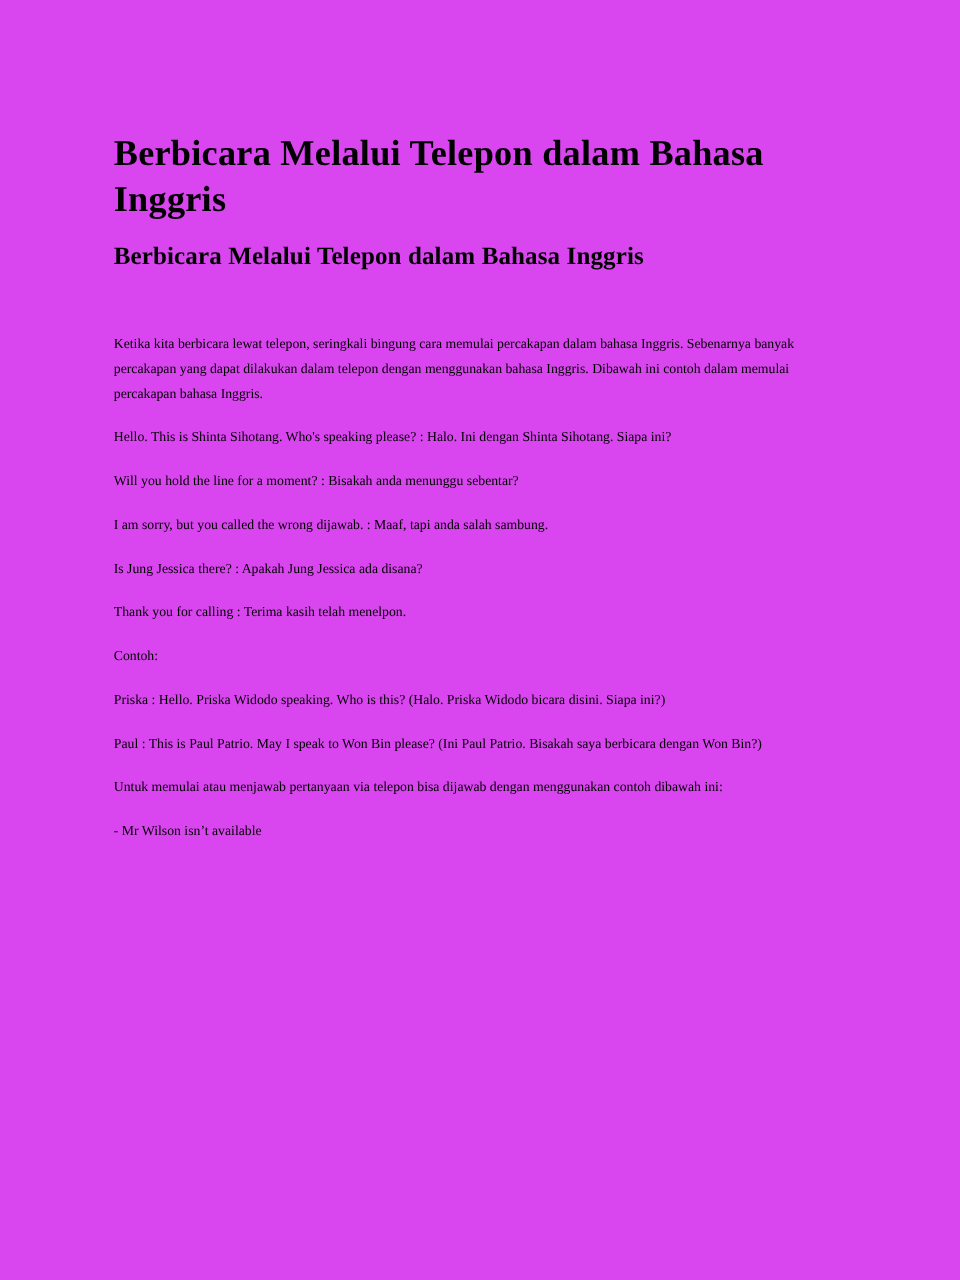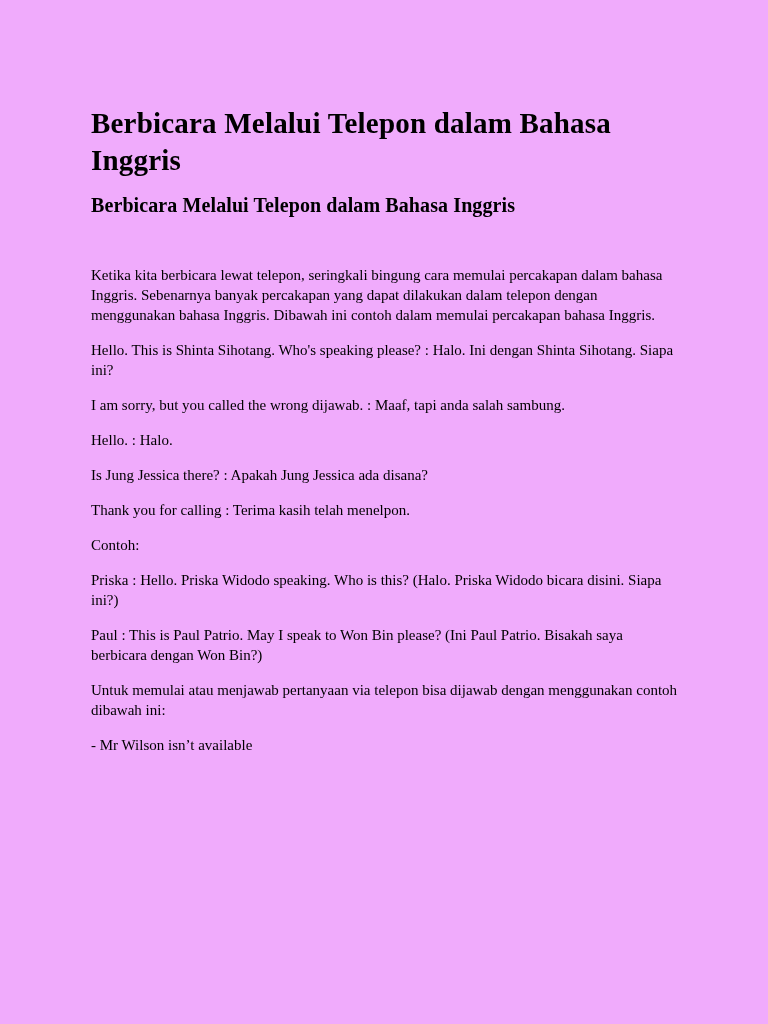--- a/index.html
+++ b/index.html
@@ -4,21 +4,21 @@
 <style>
   html, body {
     margin: 0;
     padding: 0;
     background: #ffffff;
   }
   .page {
     position: relative;
     width: 768px;
     height: 1024px;
-    background: #f0abfc;
+    background: #d946ef;
     overflow: hidden;
   }
   .content {
     position: absolute;
     left: 91px;
     top: 105px;
     width: 587px;
     color: #000000;
     font-family: "Liberation Serif", "DejaVu Serif", serif;
     -webkit-font-smoothing: antialiased;
@@ -31,36 +31,36 @@
     letter-spacing: 0.2px;
   }
   .doc-subtitle {
     font-size: 20px;
     line-height: 25px;
     font-weight: bold;
     margin: 0 0 47px 0;
     letter-spacing: 0.1px;
   }
   .doc-paragraph {
-    font-size: 15px;
+    font-size: 11px;
     line-height: 20px;
     margin: 0 0 15px 0;
   }
 </style>
 </head>
 <body>
 
 <div class="page">
   <div class="content">
     <h1 class="doc-title">Berbicara Melalui Telepon dalam Bahasa Inggris</h1>
     <h2 class="doc-subtitle">Berbicara Melalui Telepon dalam Bahasa Inggris</h2>
     <p class="doc-paragraph">Ketika kita berbicara lewat telepon, seringkali bingung cara memulai percakapan dalam bahasa Inggris. Sebenarnya banyak percakapan yang dapat dilakukan dalam telepon dengan menggunakan bahasa Inggris. Dibawah ini contoh dalam memulai percakapan bahasa Inggris.</p>
     <p class="doc-paragraph">Hello. This is Shinta Sihotang. Who's speaking please? : Halo. Ini dengan Shinta Sihotang. Siapa ini?</p>
+    <p class="doc-paragraph">Will you hold the line for a moment? : Bisakah anda menunggu sebentar?</p>
     <p class="doc-paragraph">I am sorry, but you called the wrong dijawab. : Maaf, tapi anda salah sambung.</p>
-    <p class="doc-paragraph">Hello. : Halo.</p>
     <p class="doc-paragraph">Is Jung Jessica there? : Apakah Jung Jessica ada disana?</p>
     <p class="doc-paragraph">Thank you for calling : Terima kasih telah menelpon.</p>
     <p class="doc-paragraph">Contoh:</p>
     <p class="doc-paragraph">Priska : Hello. Priska Widodo speaking. Who is this? (Halo. Priska Widodo bicara disini. Siapa ini?)</p>
     <p class="doc-paragraph">Paul : This is Paul Patrio. May I speak to Won Bin please? (Ini Paul Patrio. Bisakah saya berbicara dengan Won Bin?)</p>
     <p class="doc-paragraph">Untuk memulai atau menjawab pertanyaan via telepon bisa dijawab dengan menggunakan contoh dibawah ini:</p>
     <p class="doc-paragraph">- Mr Wilson isn’t available</p>
   </div>
 </div>
 

